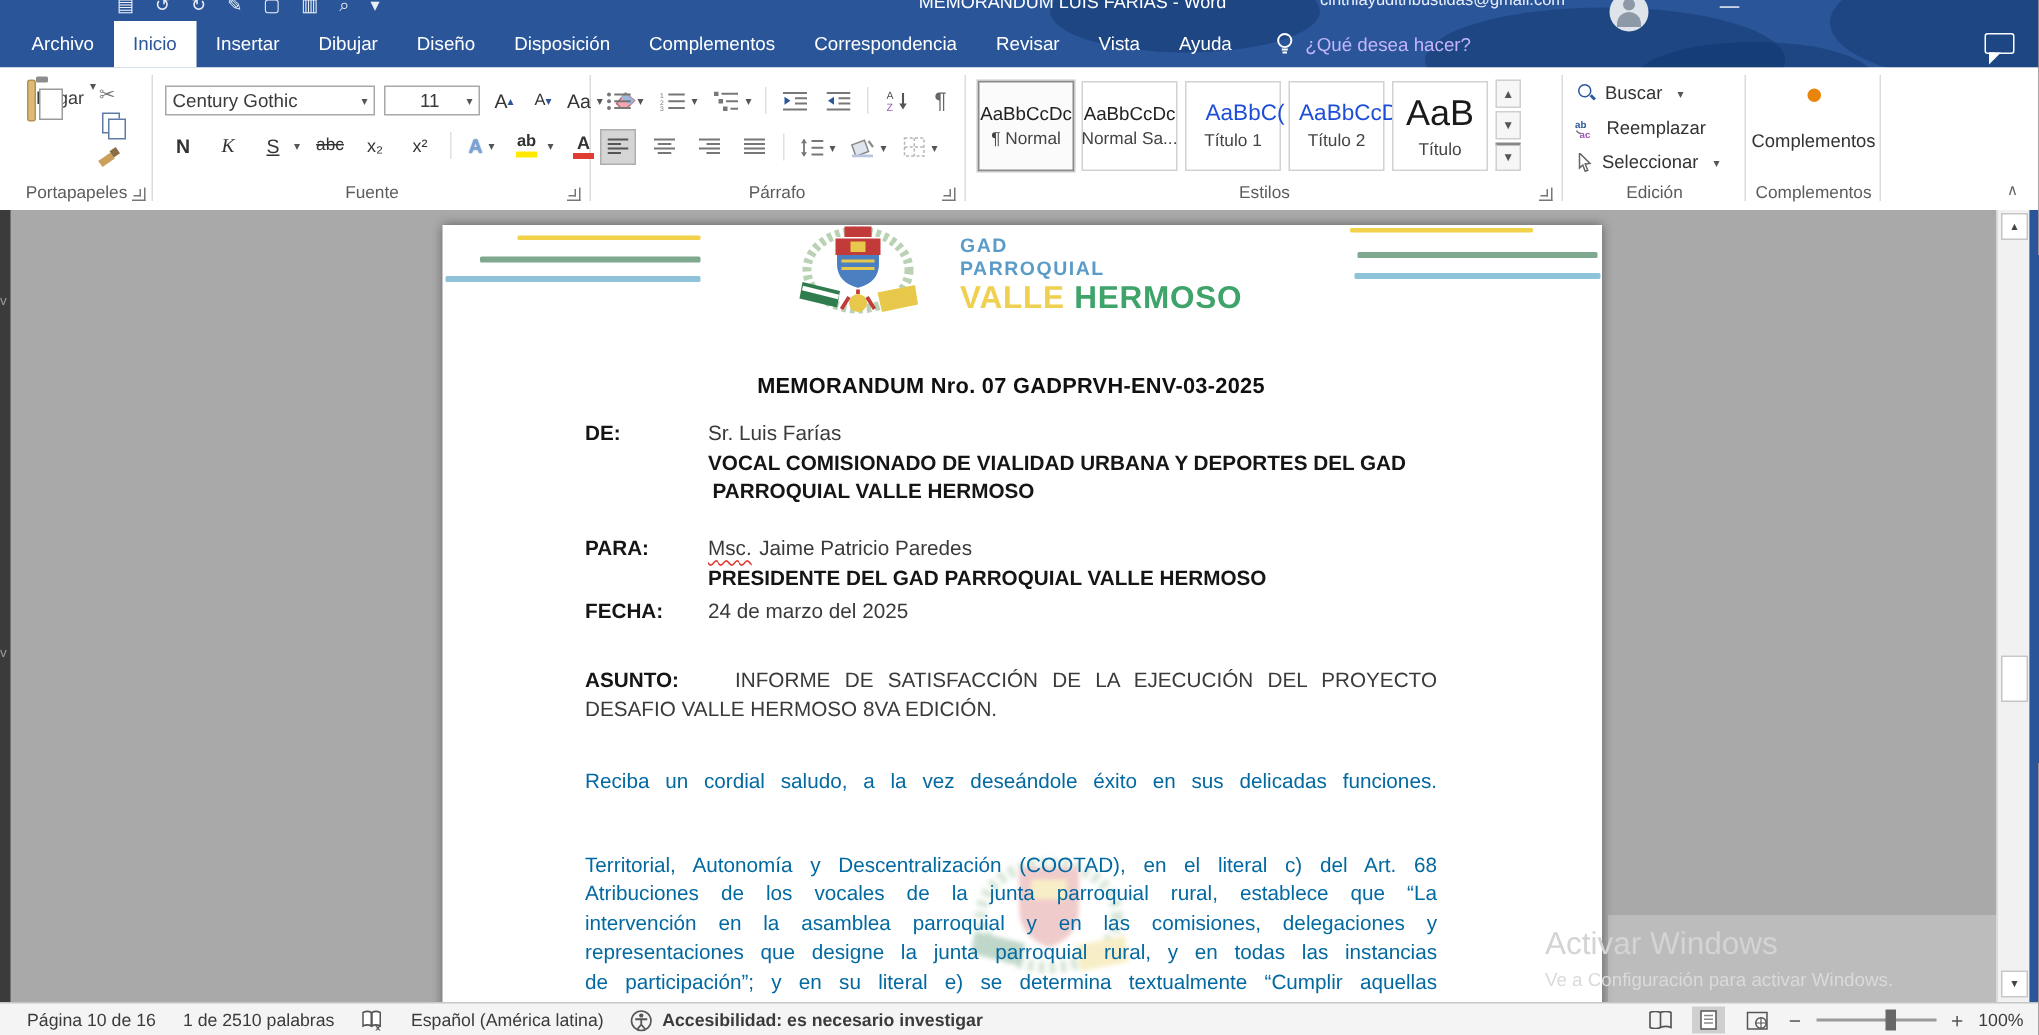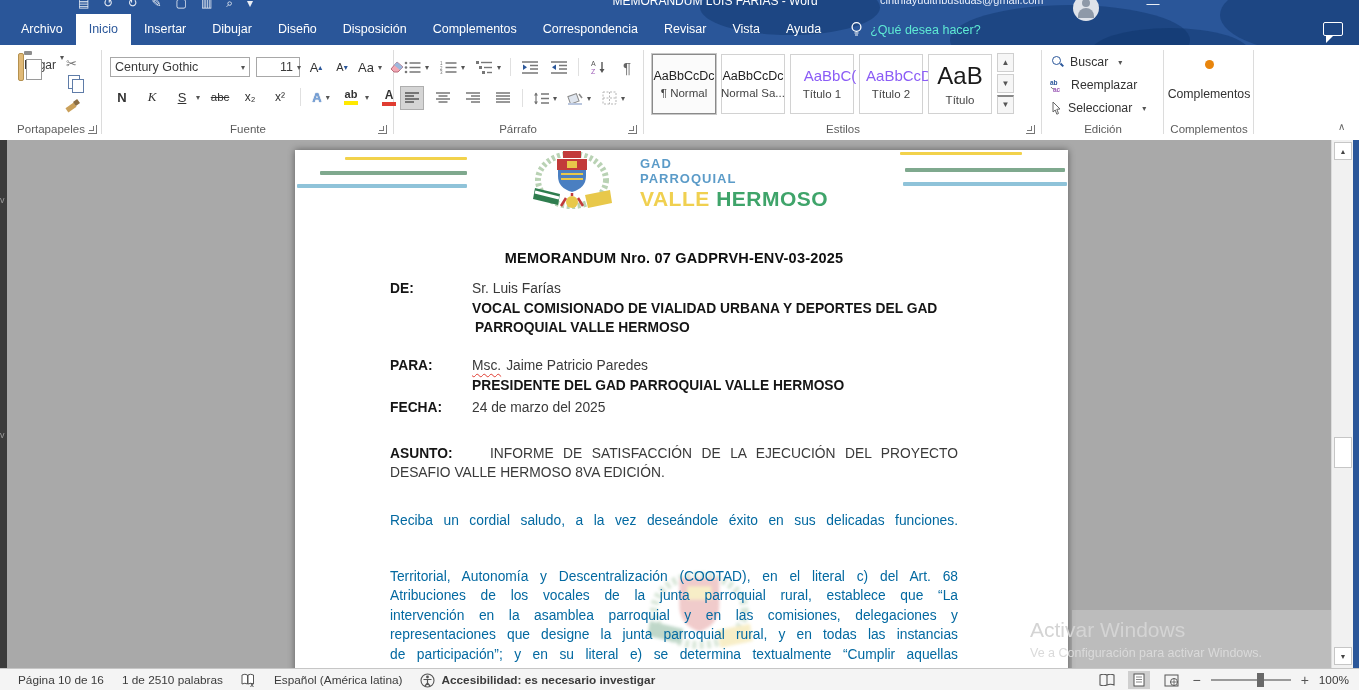--- a/index.html
+++ b/index.html
@@ -13,21 +13,21 @@
   .qat{position:absolute;top:2px;display:flex;gap:14px;color:rgba(255,255,255,.9);font-size:12px;}
   #title-text{position:absolute;left:555px;top:0;width:320px;text-align:center;font-size:12px;color:#fff;white-space:nowrap;}
   #account-email{position:absolute;left:880px;top:0px;width:200px;font-size:11px;color:#e8eefb;white-space:nowrap;}
   #avatar{position:absolute;left:1073px;top:1px;width:26px;height:26px;border-radius:50%;background:#dfe3ea;}
   #avatar:before{content:"";position:absolute;left:9px;top:4px;width:8px;height:8px;border-radius:50%;background:#8e99a8;}
   #avatar:after{content:"";position:absolute;left:5px;top:13px;width:16px;height:10px;border-radius:8px 8px 0 0;background:#8e99a8;}
   #min-btn{position:absolute;left:1138px;top:2px;width:30px;text-align:center;color:#fff;font-size:13px;}
   #tabsrow{position:absolute;left:0;top:14px;height:31px;width:100%;display:flex;align-items:stretch;padding-left:8px;}
   .tab{color:#fff;font-size:12.5px;line-height:31px;padding:0 13px;white-space:nowrap;}
   .tab.sel{background:#fff;color:#2b579a;}
-  #tellme{display:flex;align-items:center;gap:7px;margin-left:16px;color:#5eead4;font-size:12.5px;}
+  #tellme{display:flex;align-items:center;gap:7px;margin-left:16px;color:#c4b5fd;font-size:12.5px;}
   #comment-top{position:absolute;right:16px;top:22px;width:18px;height:12px;border:1.5px solid #fff;border-radius:2px;}
   #comment-top:after{content:"";position:absolute;left:2px;top:12px;border:4px solid transparent;border-top-color:#fff;border-left-color:#fff;width:0;height:0;}
   
   #ribbon{position:absolute;left:0;top:45px;width:1359px;height:95px;background:#fff;border-bottom:1px solid #c9c9c9;color:#3b3b3b;}
   .gsep{position:absolute;top:5px;height:84px;width:1px;background:#dcdcdc;}
   .glabel{position:absolute;top:78px;font-size:11.5px;color:#5c5c5c;text-align:center;}
   .launcher{position:absolute;top:80px;width:8px;height:8px;border-right:1px solid #777;border-bottom:1px solid #777;}
   .launcher:before{content:"";position:absolute;right:2px;bottom:2px;width:4px;height:4px;border-right:1px solid #777;border-bottom:1px solid #777;}
   .combo{display:flex;align-items:center;justify-content:space-between;border:1px solid #a8a8a8;background:#fff;height:20px;font-size:12.5px;padding:0 4px;box-sizing:border-box;}
   .dd{font-size:8px;color:#555;margin-left:4px;}
@@ -42,21 +42,21 @@
   .clipboard:after{content:"";position:absolute;left:7px;top:5px;width:14px;height:19px;background:#fff;border:1px solid #9a9a9a;}
   .copy-ic{position:relative;width:10px;height:12px;border:1px solid #5f7ca8;background:#fff;}
   .copy-ic:before{content:"";position:absolute;left:3px;top:3px;width:10px;height:12px;border:1px solid #5f7ca8;background:#fff;}
   .brush-ic{position:relative;width:14px;height:12px;}
   .brush-ic:before{content:"";position:absolute;left:0;top:6px;width:10px;height:5px;background:#caa05a;transform:rotate(-35deg);}
   .brush-ic:after{content:"";position:absolute;left:8px;top:1px;width:5px;height:5px;background:#8a6d43;transform:rotate(-35deg);}
   
   .scard{width:64px;height:60px;border:1px solid #d2d2d2;background:#fff;display:flex;flex-direction:column;align-items:center;justify-content:center;gap:4px;margin-right:5px;box-sizing:border-box;}
   .scard.sel{border:1px solid #8a8a8a;box-shadow:0 0 0 1px #c8c8c8;background:#fbfbfb;}
   .sprev{font-size:12.5px;color:#222;white-space:nowrap;}
-  .sprev.blue{color:#8b5cf6;font-size:15px;margin-left:16px;}
+  .sprev.blue{color:#1d4ed8;font-size:15px;margin-left:16px;}
   .sprev.big{font-size:24px;color:#1a1a1a;font-weight:400;}
   .sname{font-size:11.5px;color:#444;white-space:nowrap;}
   .sscroll{width:17px;height:19px;border:1px solid #cfcfcf;background:#f6f6f6;display:flex;align-items:center;justify-content:center;font-size:8px;color:#555;box-sizing:border-box;}
   
   .edrow{position:absolute;display:flex;align-items:center;gap:6px;font-size:12.3px;color:#333;}
   .mag{position:relative;width:12px;height:12px;}
   .mag:before{content:"";position:absolute;left:0;top:0;width:7px;height:7px;border:1.6px solid #2b579a;border-radius:50%;}
   .mag:after{content:"";position:absolute;left:8px;top:8px;width:4px;height:1.6px;background:#2b579a;transform:rotate(45deg);}
   
   .isvg{display:inline-block;vertical-align:middle;}
@@ -163,21 +163,21 @@
     <div class="abs" style="left:68px;top:30px;"><span class="copy-ic" style="display:inline-block"></span></div>
     <div class="abs" style="left:66px;top:52px;"><span class="brush-ic" style="display:inline-block"></span></div>
     <div class="glabel" style="left:8px;width:86px;">Portapapeles</div>
     <div class="launcher" style="left:88px;"></div>
 
     <div class="rowflex" style="left:110px;top:11px;gap:6px;">
       <span class="combo" style="width:140px;text-align:center;">
         <span>Century Gothic</span>
           <span class="dd">▾</span>
       </span>
-      <span class="combo" style="width:44px;padding-left:23px;">
+      <span class="combo" style="width:64px;padding-left:23px;">
         <span>11</span>
           <span class="dd">▾</span>
       </span>
       <span class="rbtn">
           <span>A</span>
           <span style="font-size:8px;vertical-align:top;color:#2b579a;">▴</span>
         </span>
       <span class="rbtn" style="font-size:11px;">
           <span>A</span>
           <span style="font-size:8px;vertical-align:top;color:#2b579a;">▾</span>

